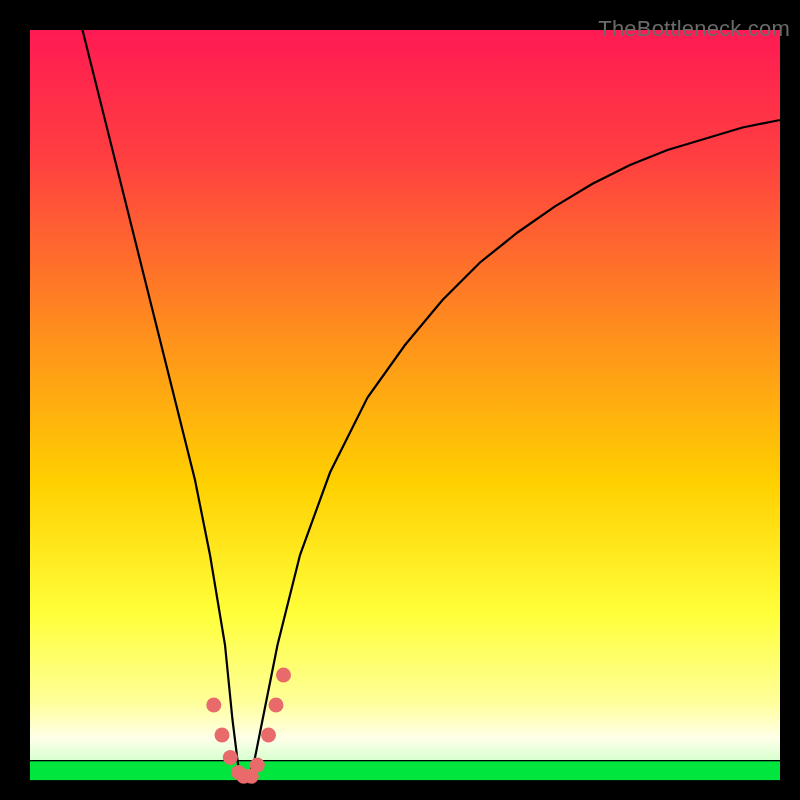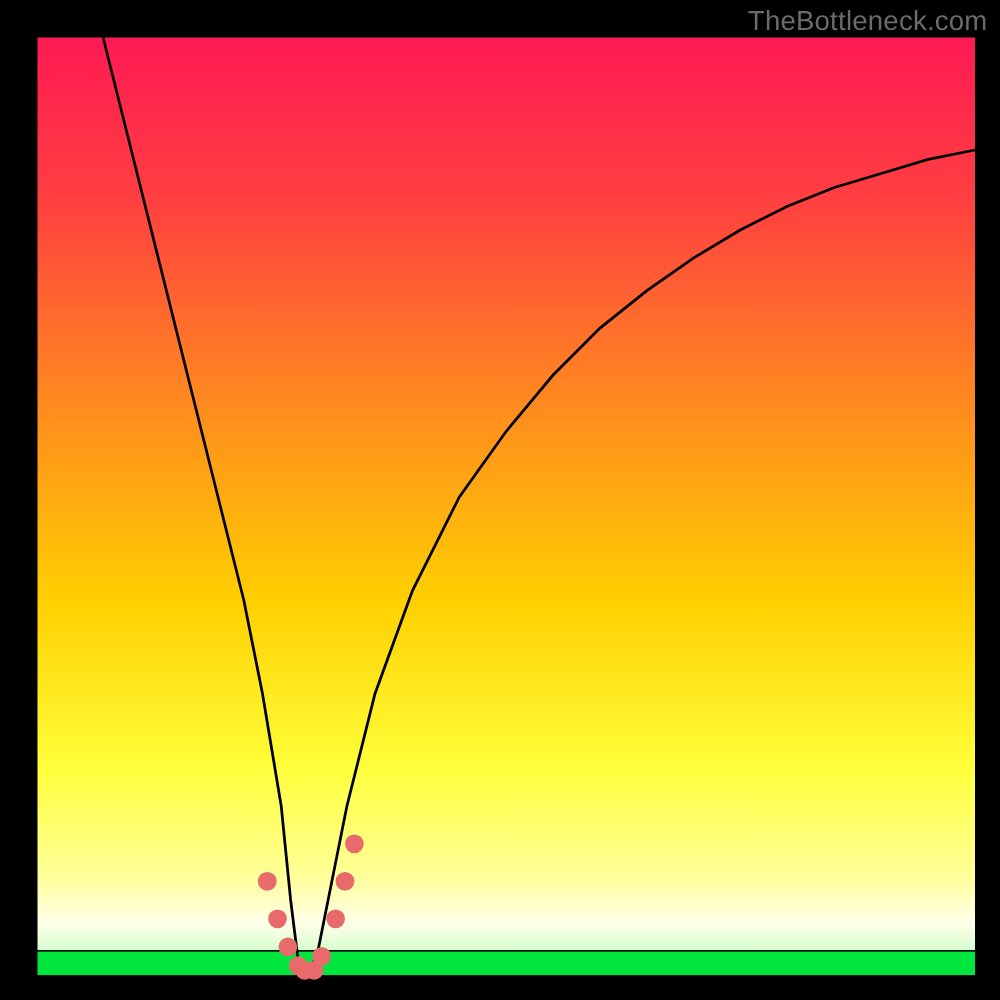--- a/index.html
+++ b/index.html
@@ -14,21 +14,21 @@
   .frame {
     position: absolute;
     top: 0;
     left: 0;
     width: 800px;
     height: 800px;
     background: #000;
   }
   .watermark {
     position: absolute;
-    top: 4px;
+    top: 16px;
     right: 10px;
     color: #6b6b6b;
     font-size: 22px;
     font-weight: 500;
     letter-spacing: 0.2px;
     z-index: 50;
   }
   svg.plot {
     position: absolute;
     top: 0;

